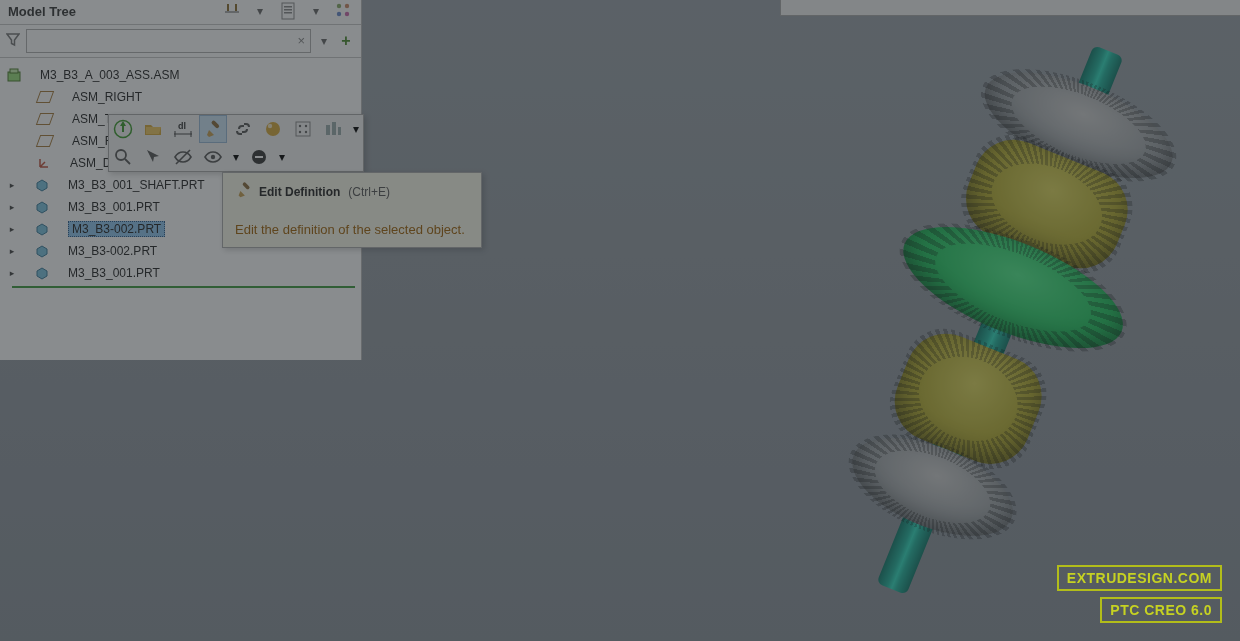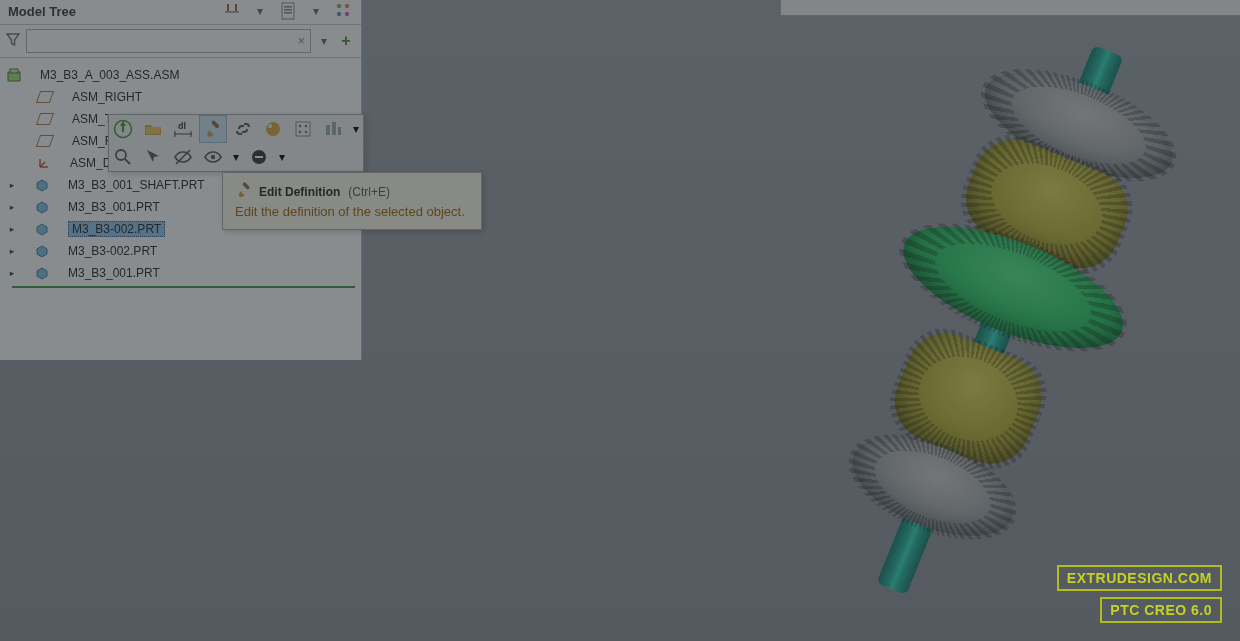--- a/index.html
+++ b/index.html
@@ -177,21 +177,21 @@
       border: 1px solid #aaa;
       padding: 8px 12px 10px 12px;
       box-shadow: 2px 2px 6px rgba(0,0,0,0.2);
       z-index: 9;
       min-width: 260px;
     }
     .tooltip-title-row {
       display: flex;
       align-items: center;
       gap: 6px;
-      margin-bottom: 2px;
+      margin-bottom: 20px;
     }
     .tooltip-title { font-weight: bold; color: #222; font-size: 12px; }
     .tooltip-shortcut { color: #555; font-size: 12px; margin-left: 2px;}
     .tooltip-desc { color: #a16207; font-size: 13px; }
     .top-right-frame {
       position: absolute;
       right: 0;
       top: 0;
       width: 460px;
       height: 16px;

